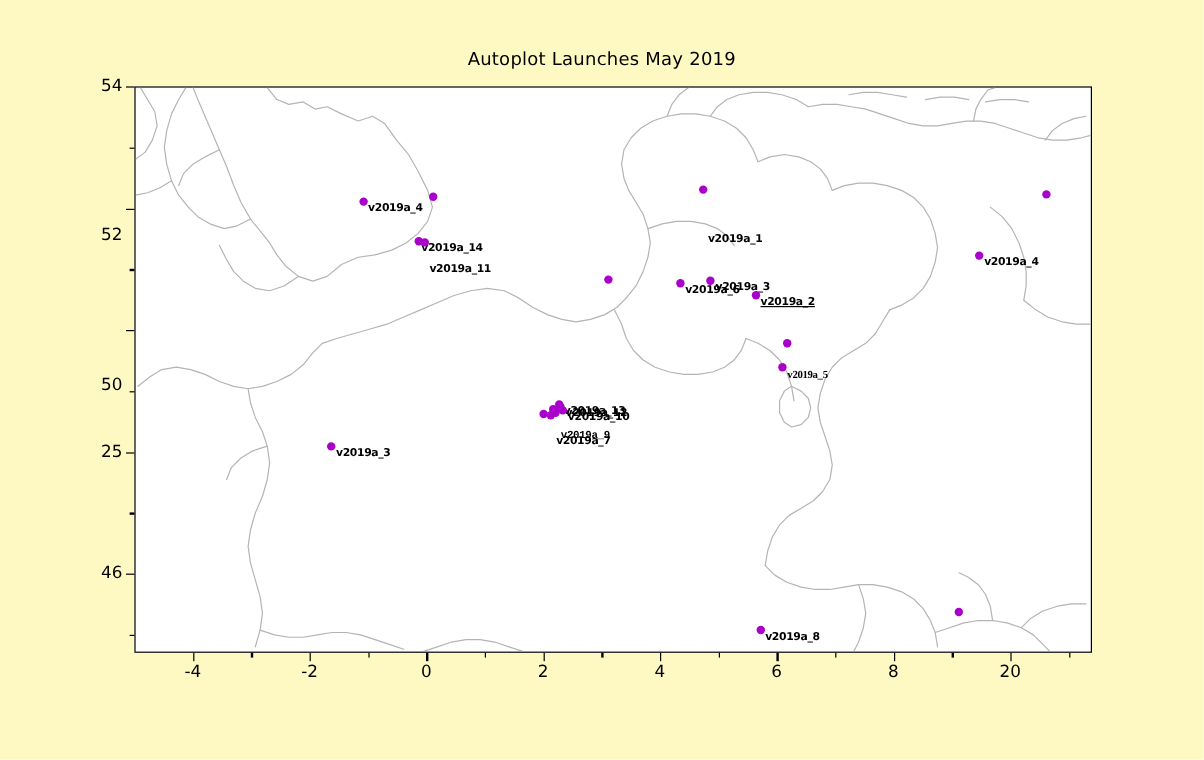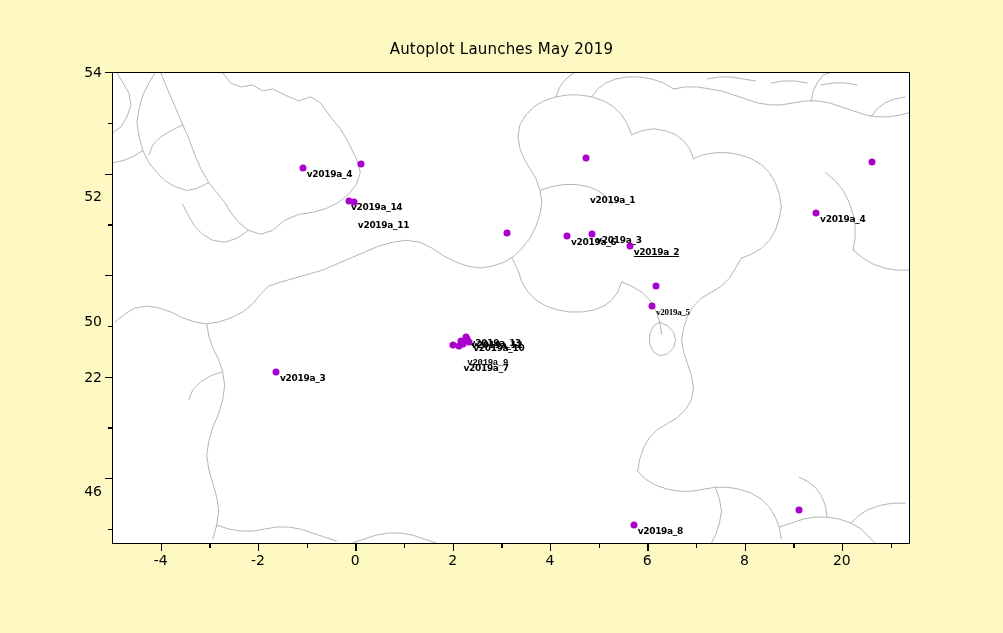--- a/index.html
+++ b/index.html
@@ -246,23 +246,23 @@
       <div class="ticklabel-x" style="left: 841.878px;">20</div>
       <div class="tick-x" style="left: 209.317px; top: 544px; height: 4px;"></div>
       <div class="tick-x" style="left: 306.634px; top: 544px; height: 4px;"></div>
       <div class="tick-x" style="left: 403.951px; top: 544px; height: 4px;"></div>
       <div class="tick-x" style="left: 501.268px; top: 544px; height: 4px;"></div>
       <div class="tick-x" style="left: 598.585px; top: 544px; height: 4px;"></div>
       <div class="tick-x" style="left: 695.902px; top: 544px; height: 4px;"></div>
       <div class="tick-x" style="left: 793.22px; top: 544px; height: 4px;"></div>
       <div class="tick-x" style="left: 890.537px; top: 544px; height: 4px;"></div>
       <div class="tick-y" style="top: 478.022px; left: 105px; width: 7px;"></div>
-      <div class="ticklabel-y" style="top: 478.022px; margin-top: 13px;">46</div>
+      <div class="ticklabel-y" style="top: 478.022px;">46</div>
       <div class="tick-y" style="top: 376.516px; left: 105px; width: 7px;"></div>
-      <div class="ticklabel-y" style="top: 376.516px;">22</div>
+      <div class="ticklabel-y" style="top: 376.516px;">25</div>
       <div class="tick-y" style="top: 275.011px; left: 105px; width: 7px;"></div>
       <div class="ticklabel-y" style="top: 289px; margin-top: 32px;">50</div>
       <div class="tick-y" style="top: 173.505px; left: 105px; width: 7px;"></div>
       <div class="ticklabel-y" style="top: 173.505px; margin-top: 22px;">52</div>
       <div class="tick-y" style="top: 72px; left: 105px; width: 7px;"></div>
       <div class="ticklabel-y" style="top: 72px;">54</div>
       <div class="tick-y" style="top: 528.774px; left: 108px; width: 4px;"></div>
       <div class="tick-y" style="top: 427.269px; left: 108px; width: 4px;"></div>
       <div class="tick-y" style="top: 325.763px; left: 108px; width: 4px;"></div>
       <div class="tick-y" style="top: 224.258px; left: 108px; width: 4px;"></div>

